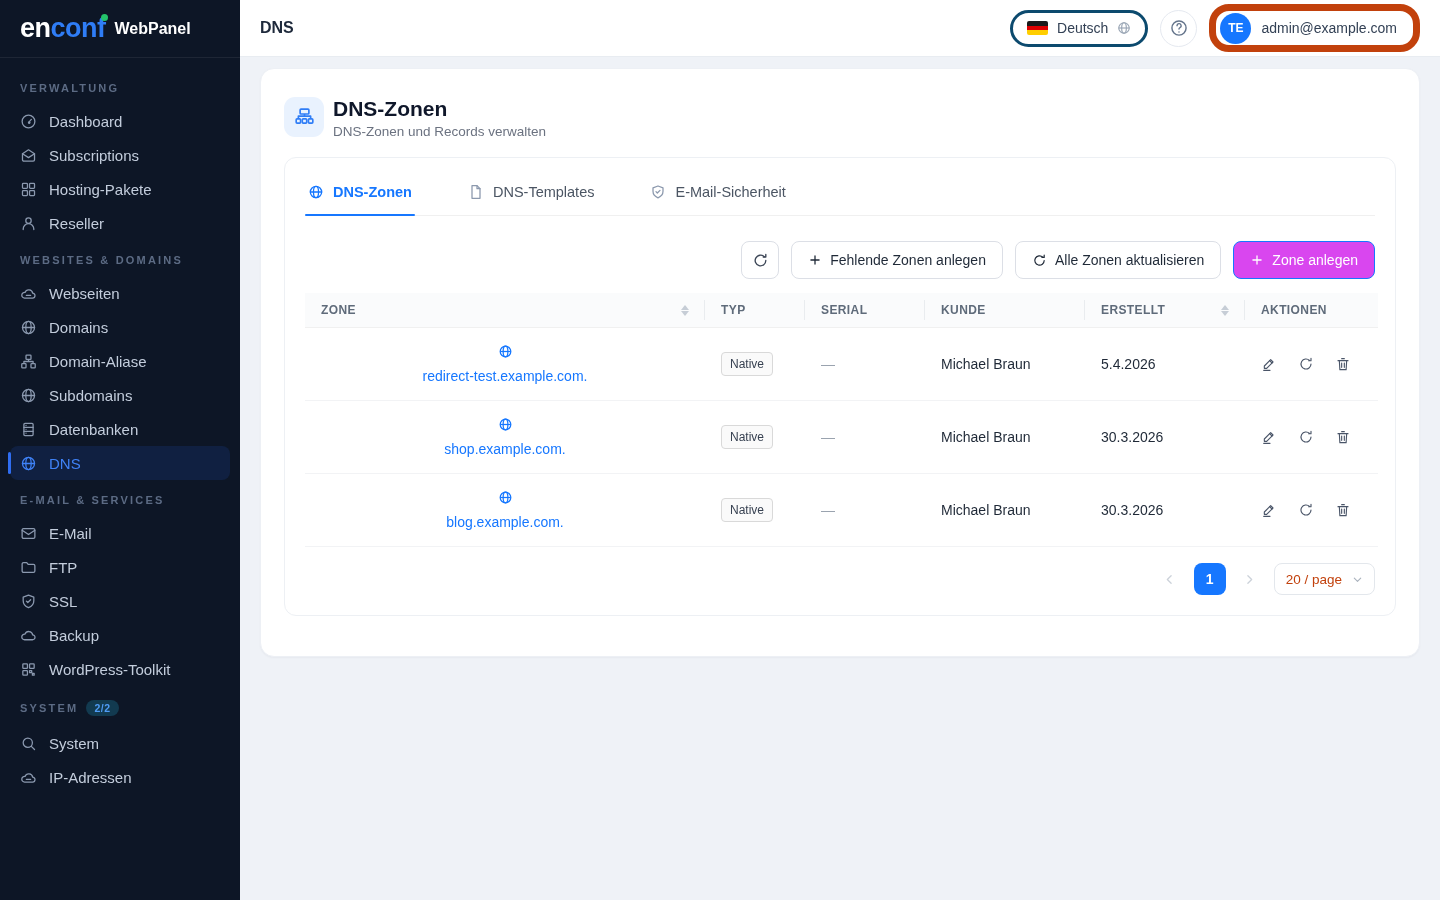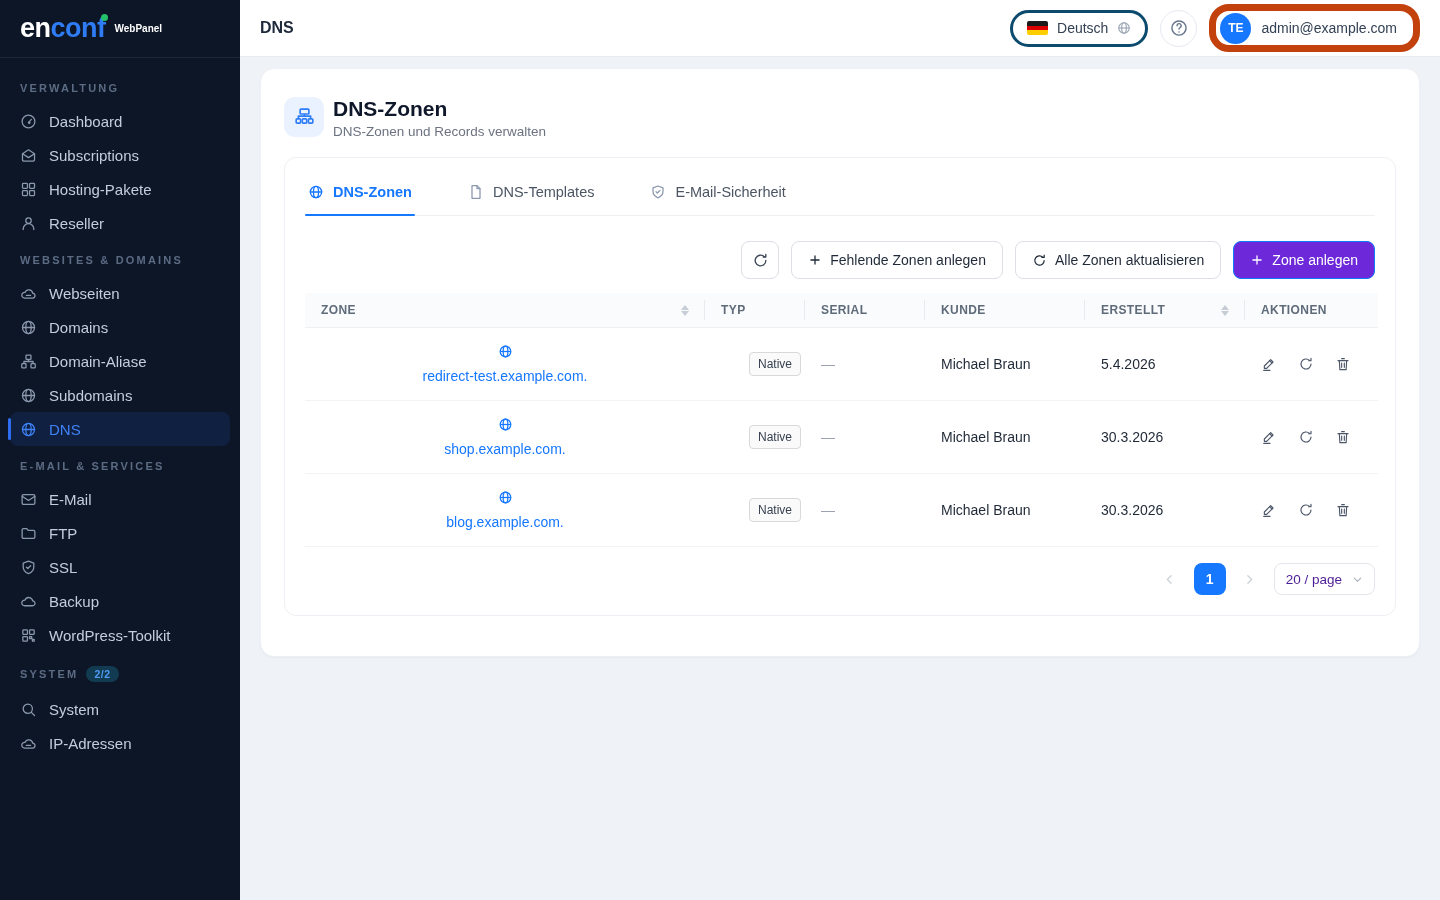--- a/index.html
+++ b/index.html
@@ -7,21 +7,21 @@
   body { font-family:"Liberation Sans","DejaVu Sans",sans-serif; background:#eff2f7; color:#1f2937; }
   svg { display:block; }
 
   
   .sidebar { position:fixed; left:0; top:0; width:240px; height:900px; background:#0d1626; overflow:hidden; z-index:10; }
   .logo-row { height:58px; display:flex; align-items:center; padding-left:20px; border-bottom:1px solid rgba(255,255,255,.07); }
   .logo-word { font-size:27px; font-weight:800; letter-spacing:-.5px; position:relative; }
   .logo-en { color:#ffffff; }
   .logo-conf { color:#2f7df6; position:relative; }
   .logo-dot { position:absolute; top:1px; right:-2px; width:7px; height:7px; border-radius:50%; background:#24c36b; }
-  .logo-suffix { color:#ffffff; font-size:10px; font-weight:700; margin-left:9px; }
+  .logo-suffix { color:#ffffff; font-size:16px; font-weight:700; margin-left:9px; }
   .nav { padding:10px 10px 0 10px; }
   .nav-section-label { display:flex; align-items:center; gap:8px; font-size:11px; font-weight:700; letter-spacing:2.2px; text-transform:uppercase; color:#5c6b84; padding:0 10px; margin:14px 0 10px; }
   .nav-badge { background:#123a50; color:#4f9cf6; font-size:10.5px; font-weight:700; letter-spacing:.5px; padding:2px 8px; border-radius:9px; }
   .nav-item { display:flex; align-items:center; gap:12px; height:34px; padding:0 10px; border-radius:8px; color:#c3cddc; font-size:15px; cursor:pointer; position:relative; }
   .nav-item .nicon { color:#8b99af; flex:0 0 auto; }
   .nav-item.active { background:rgba(37,99,235,.14); color:#3f82f7; }
   .nav-item.active .nicon { color:#3f82f7; }
   .nav-item.active::before { content:""; position:absolute; left:-2px; top:6px; bottom:6px; width:3px; border-radius:2px; background:#2f6df0; }
 
   
@@ -51,48 +51,48 @@
   .tab { display:flex; align-items:center; gap:9px; padding:0 3px 15px; font-size:14.5px; color:#4b5563; cursor:pointer; position:relative; }
   .tab .ticon { color:#8b98ad; }
   .tab.active { color:#1677ff; font-weight:600; }
   .tab.active .ticon { color:#1677ff; }
   .tab.active::after { content:""; position:absolute; left:0; right:0; bottom:-1px; height:2px; background:#1677ff; border-radius:2px; }
 
   
   .toolbar { display:flex; justify-content:flex-end; align-items:center; gap:12px; margin-top:25px; }
   .btn { display:flex; align-items:center; gap:8px; height:38px; padding:0 16px; border:1px solid #dcdfe6; border-radius:8px; background:#fff; font-size:14px; color:#1f2937; cursor:pointer; font-family:inherit; }
   .btn-icononly { width:38px; padding:0; justify-content:center; color:#3c4656; }
-  .btn-primary { background:#6d28d9; border-color:#1677ff; color:#fff; font-weight:500; }
+  .btn-primary { background:#d946ef; border-color:#1677ff; color:#fff; font-weight:500; }
 
   
   .table-wrap { margin-top:14px; }
   table { width:100%; border-collapse:collapse; table-layout:fixed; }
   col.c-zone{width:400px} col.c-typ{width:100px} col.c-serial{width:120px} col.c-kunde{width:160px} col.c-erstellt{width:160px} col.c-akt{width:133px}
   thead th { background:#fafbfc; text-align:left; font-size:12px; font-weight:700; letter-spacing:.4px; text-transform:uppercase; color:#5f6b7a; padding:10px 16px; border-bottom:1px solid #f0f0f0; position:relative; }
   thead th:not(:last-child)::after { content:""; position:absolute; right:0; top:50%; transform:translateY(-50%); width:1px; height:20px; background:#e9ecef; }
   .th-inner { display:flex; align-items:center; justify-content:space-between; gap:6px; }
   .sorter { display:flex; flex-direction:column; gap:1px; color:#c6cdd6; }
   .sorter .caret { width:0; height:0; border-left:4px solid transparent; border-right:4px solid transparent; }
   .sorter .up { border-bottom:5px solid currentColor; }
   .sorter .down { border-top:5px solid currentColor; }
   tbody td { padding:16px; border-bottom:1px solid #f2f3f5; font-size:14px; color:#1f2937; background:#fff; }
   tbody tr:last-child td { border-bottom:1px solid #f2f3f5; }
   .zone-cell { display:flex; align-items:center; gap:9px;flex-direction:column; }
   .zone-cell .zicon { color:#1677ff; flex:0 0 auto; }
   .zone-link { color:#1677ff; text-decoration:none; cursor:pointer; }
-  .tag { display:inline-block; padding:2px 8px; background:#fafafa; border:1px solid #d9d9d9; border-radius:4px; font-size:12px; color:#374151; line-height:1.5;margin-left:28px; }
+  .tag { display:inline-block; padding:2px 8px; background:#fafafa; border:1px solid #d9d9d9; border-radius:4px; font-size:12px; color:#374151; line-height:1.5; }
   .dash { color:#9aa3af; }
   .actions { display:flex; align-items:center; gap:21px; color:#4a5568; }
   .act-btn { background:none; border:none; color:#4a5568; cursor:pointer; padding:0; display:flex; }
 
   
   .pagination { display:flex; justify-content:flex-end; align-items:center; gap:9px; margin-top:16px; }
   .page-arrow { width:30px; height:30px; display:flex; align-items:center; justify-content:center; color:#ccd2da; background:none; border:none; cursor:default; }
   .page-num { width:32px; height:32px; border-radius:8px; background:#1677ff; color:#fff; font-size:14px; font-weight:600; display:flex; align-items:center; justify-content:center; border:none; cursor:pointer; }
-  .page-size { display:flex; align-items:center; gap:10px; height:32px; border:1px solid #e3e7ec; border-radius:8px; background:#fff; padding:0 11px; font-size:13.5px; color:#4c1d95; cursor:pointer; }
+  .page-size { display:flex; align-items:center; gap:10px; height:32px; border:1px solid #e3e7ec; border-radius:8px; background:#fff; padding:0 11px; font-size:13.5px; color:#c2410c; cursor:pointer; }
   .page-size .chev { color:#a9b2bd; }
 </style>
 </head>
 <body>
 
 <aside class="sidebar">
   <div class="logo-row">
     <span class="logo-word"><span class="logo-en">en</span><span class="logo-conf"><span>conf</span><span class="logo-dot"></span></span></span>
     <span class="logo-suffix">WebPanel</span>
   </div>
@@ -178,20 +178,29 @@
     </div>
     <div class="nav-item">
       <span class="nicon">
           <svg width="17" height="17" viewBox="0 0 24 24" fill="none" stroke="currentColor" stroke-width="1.8" stroke-linecap="round">
             <circle cx="12" cy="12" r="8.5"></circle>
             <path d="M3.5 12h17"></path>
             <ellipse cx="12" cy="12" rx="3.8" ry="8.5"></ellipse>
           </svg>
         </span>
       <span>Subdomains</span>
+    </div>
+    <div class="nav-item">
+      <span class="nicon">
+          <svg width="17" height="17" viewBox="0 0 24 24" fill="none" stroke="currentColor" stroke-width="1.8" stroke-linecap="round" stroke-linejoin="round">
+            <rect x="5.5" y="3.5" width="13" height="17" rx="1.5"></rect>
+            <path d="M5.5 9h13M5.5 14.5h13M8.5 6.2h.01M8.5 11.7h.01M8.5 17.2h.01"></path>
+          </svg>
+        </span>
+      <span>Datenbanken</span>
     </div>
     <div class="nav-item active">
       <span class="nicon">
           <svg width="17" height="17" viewBox="0 0 24 24" fill="none" stroke="currentColor" stroke-width="1.8" stroke-linecap="round">
             <circle cx="12" cy="12" r="8.5"></circle>
             <path d="M3.5 12h17"></path>
             <ellipse cx="12" cy="12" rx="3.8" ry="8.5"></ellipse>
           </svg>
         </span>
       <span>DNS</span>

